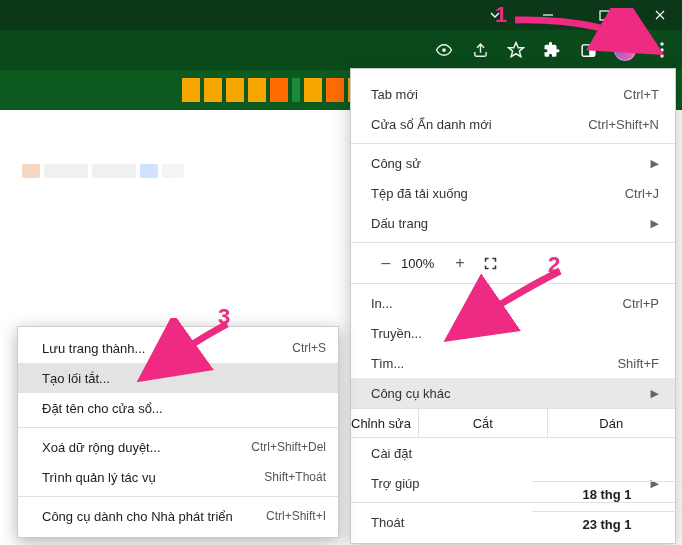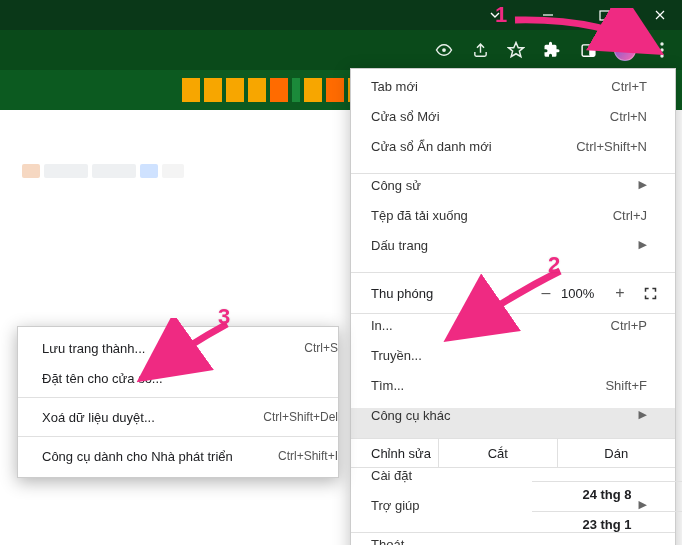--- a/index.html
+++ b/index.html
@@ -13,38 +13,38 @@
 .tool-ico svg{fill:#fff}
 .avatar{width:22px;height:22px;border-radius:50%;background:linear-gradient(135deg,#6a5acd,#ff69b4);border:1px solid rgba(255,255,255,.3)}
 .kebab{width:20px;height:30px;display:flex;align-items:center;justify-content:center}
 .content-strip{height:40px;background:#0c5a20;position:relative}
 .blocks{position:absolute;left:182px;top:8px;display:flex;gap:4px}
 .blk{width:18px;height:24px}
 .white-area{position:absolute;left:0;right:0;top:110px;bottom:0;background:#fff}
 .faint-strip{position:absolute;left:22px;right:0;top:160px;height:22px;display:flex;align-items:center;gap:4px}
 .faint-strip div{height:14px;border-radius:2px}
 .main-menu{position:absolute;right:6px;top:68px;width:326px;background:#fff;border:1px solid #ccc;box-shadow:0 4px 16px rgba(0,0,0,.25);padding-top:10px;padding-bottom:6px}
-.mi{height:30px;display:flex;align-items:flex-start;justify-content:space-between;padding:0 28px 0 20px}
+.mi{height:30px;display:flex;align-items:center;justify-content:space-between;padding:0 16px 0 20px}
 .mi .lbl{color:#333}
 .mi .sc{color:#555}
 .mi .ar{color:#666;font-size:11px}
 .mi.has-sub{position:relative}
 .mi.hl{background:#e8e8e8}
 .sep{height:1px;background:#e0e0e0;margin:4px 0}
 .zoom-row{height:32px;display:flex;align-items:center;padding:0 10px 0 20px}
 .zoom-row .zlbl{flex:1}
 .zoom-row .zbtn{width:30px;text-align:center;color:#555;font-size:16px}
 .zoom-row .zval{width:44px;text-align:left}
 .full-ico{width:30px;display:flex;align-items:center;justify-content:center}
 .edit-row{height:30px;display:flex;align-items:center;border-top:1px solid #e0e0e0;border-bottom:1px solid #e0e0e0}
-.edit-row .elbl{width:88px;padding-left:20px;border-right:1px solid #e0e0e0;height:100%;display:flex;align-items:center}
+.edit-row .elbl{width:68px;border-right:1px solid #e0e0e0;height:100%;display:flex;align-items:center}
 .edit-row .ebtn{flex:1;text-align:center;height:100%;display:flex;align-items:center;justify-content:center;border-right:1px solid #e0e0e0}
 .edit-row .ebtn:last-child{border-right:none}
 .sub-menu{position:absolute;left:17px;top:326px;width:322px;background:#fff;border:1px solid #ccc;box-shadow:0 4px 16px rgba(0,0,0,.3);padding:6px 0}
-.si{height:30px;display:flex;align-items:center;justify-content:space-between;padding:0 0 0 24px}
+.si{height:30px;display:flex;align-items:center;justify-content:space-between;padding:0 12px 0 24px}
 .si .sc{color:#555;font-size:12px}
 .si.hl{background:#e3e3e3}
 .date-row{position:absolute;right:0;height:26px;border-top:1px solid #e0e0e0;display:flex;align-items:center;justify-content:center;width:150px;font-weight:600}
 .arrow{position:absolute;pointer-events:none}
 .num-badge{position:absolute;font-weight:700;font-size:22px;color:#ef2a82;text-shadow:0 0 2px rgba(0,0,0,.15)}
 </style>
 </head>
 <body>
 
 <div class="white-area"></div>
@@ -131,43 +131,38 @@
   <div style="width:18px;background:#cfe2ff"></div>
   <div style="width:22px;background:#f4f4f4"></div>
 </div>
 
 <div class="main-menu">
   <div class="mi">
       <span class="lbl">Tab mới</span>
       <span class="sc">Ctrl+T</span>
     </div>
   <div class="mi">
-      <span class="lbl">Cửa sổ Mới</span>
-      <span class="sc">Ctrl+N</span>
-    </div>
-  <div class="mi">
       <span class="lbl">Cửa sổ Ẩn danh mới</span>
       <span class="sc">Ctrl+Shift+N</span>
     </div>
   <div class="sep"></div>
   <div class="mi has-sub">
       <span class="lbl">Công sử</span>
       <span class="ar">▶</span>
     </div>
   <div class="mi">
       <span class="lbl">Tệp đã tải xuống</span>
       <span class="sc">Ctrl+J</span>
     </div>
   <div class="mi has-sub">
       <span class="lbl">Dấu trang</span>
       <span class="ar">▶</span>
     </div>
   <div class="sep"></div>
   <div class="zoom-row">
-    <span class="zlbl">Thu phóng</span>
     <span class="zbtn">–</span>
     <span class="zval">100%</span>
     <span class="zbtn">+</span>
     <span class="full-ico">
         <svg width="15" height="15" viewBox="0 0 24 24">
           <path fill="none" stroke="#333" stroke-width="2.4" d="M4 9V4h5M20 9V4h-5M4 15v5h5M20 15v5h-5"></path>
         </svg>
       </span>
   </div>
   <div class="sep"></div>
@@ -202,36 +197,43 @@
   <div class="mi">
       <span class="lbl">Thoát</span>
     </div>
 </div>
 
 <div class="sub-menu">
   <div class="si">
       <span class="lbl">Lưu trang thành...</span>
       <span class="sc">Ctrl+S</span>
     </div>
+  <div class="si hl">
+      <span class="lbl">Tạo lối tắt...</span>
+    </div>
   <div class="si">
       <span class="lbl">Đặt tên cho cửa sổ...</span>
     </div>
   <div class="sep"></div>
   <div class="si">
-      <span class="lbl">Xoá dữ liệu duyệt...</span>
+      <span class="lbl">Xoá dữ rộng duyệt...</span>
       <span class="sc">Ctrl+Shift+Del</span>
+    </div>
+  <div class="si">
+      <span class="lbl">Trình quản lý tác vụ</span>
+      <span class="sc">Shift+Thoát</span>
     </div>
   <div class="sep"></div>
   <div class="si">
       <span class="lbl">Công cụ dành cho Nhà phát triển</span>
       <span class="sc">Ctrl+Shift+I</span>
     </div>
 </div>
 
-<div class="date-row" style="top:481px">24 thg 8</div>
+<div class="date-row" style="top:481px">18 thg 1</div>
 <div class="date-row" style="top:511px">23 thg 1</div>
 
 <svg class="arrow" style="left:500px;top:8px;width:175px;height:56px">
   <defs>
       <marker id="ah1" markerWidth="10" markerHeight="10" refX="8" refY="5" orient="auto">
         <path d="M0 0L10 5L0 10z" fill="#ef2a82"></path>
       </marker>
     </defs>
   <path d="M15 12 Q100 10 152 40" stroke="#ef2a82" stroke-width="7" fill="none" marker-end="url(#ah1)"></path>
 </svg>

